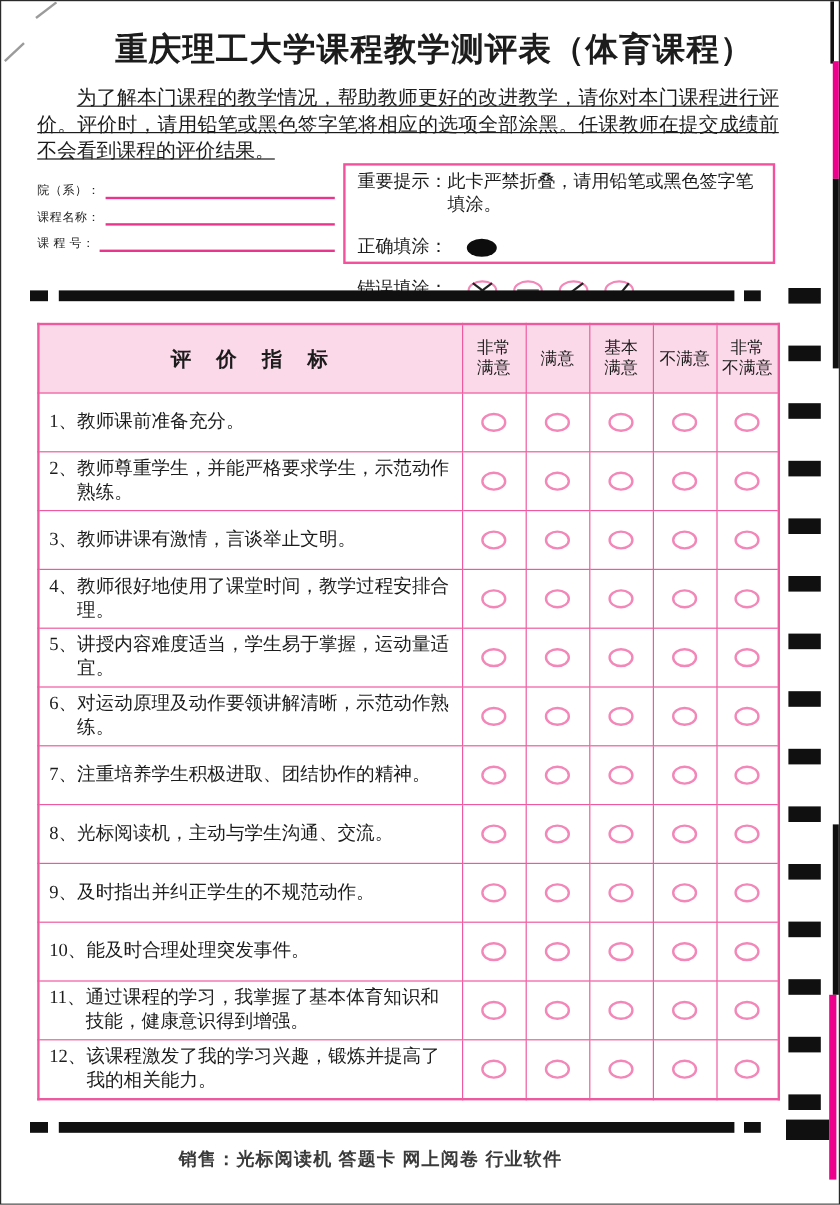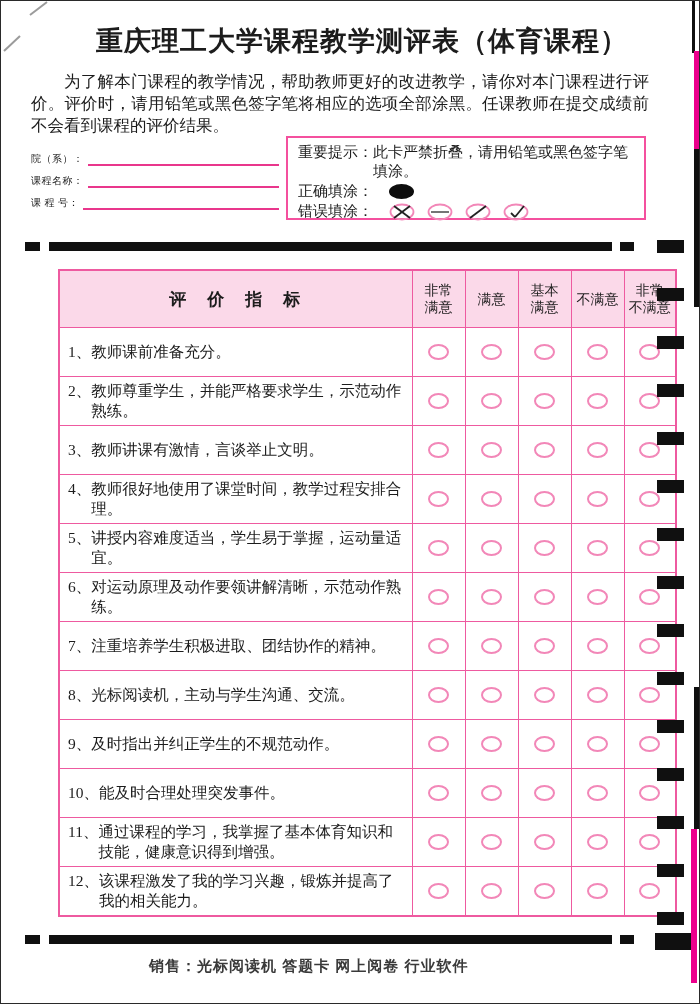--- a/index.html
+++ b/index.html
@@ -4,44 +4,44 @@
 <style>
   html,body{margin:0;padding:0;background:#e8e8e8;}
   .page{
     position:relative;width:700px;height:1004px;background:#ffffff;
     border:1px solid #2a2a2a;box-sizing:border-box;overflow:hidden;
     font-family:"Liberation Serif","DejaVu Serif",serif;color:#1c1c1c;
   }
   .title{position:absolute;top:22px;left:12px;width:100%;text-align:center;
     font-size:27px;font-weight:600;letter-spacing:1px;margin:0;}
   .intro{position:absolute;top:70px;left:30px;width:618px;margin:0;
-    font-size:16.5px;line-height:22px;text-align:justify;text-indent:2em;}
+    font-size:16.5px;line-height:22px;text-align:justify;text-indent:2em;text-decoration:underline;}
   
   .fields{position:absolute;top:144px;left:30px;width:248px;}
   .field-row{display:flex;align-items:flex-end;height:21px;margin-bottom:1px;}
   .field-label{font-size:10px;white-space:nowrap;letter-spacing:.5px;}
   .field-line{flex:1;border-bottom:2px solid #e9368c;height:86%;margin-left:4px;}
   
   .notice{position:absolute;left:285px;top:135px;width:360px;height:84px;
     border:2px solid #f4509e;box-sizing:border-box;padding:5px 8px 4px 10px;
     font-size:15px;line-height:19px;}
   .notice-head{display:flex;}
   .nowrap{white-space:nowrap;}
   .notice-text{flex:1;}
-  .sample-row{display:flex;align-items:center;height:19px;margin-top:1px;}
+  .sample-row{display:flex;align-items:center;height:19px;margin-top:16px;}
   .oval-filled{width:25px;height:15px;border-radius:50%;background:#0d0d0d;margin-left:16px;}
   .wrong-marks{display:flex;gap:12px;margin-left:16px;align-items:center;}
   
   .bar{position:absolute;height:9px;background:#101010;}
   .tmark{position:absolute;left:656px;width:27px;height:13px;background:#101010;}
   
   .eval-table{position:absolute;left:30px;top:268px;width:617px;
     border-collapse:collapse;table-layout:fixed;}
   .eval-table th,.eval-table td{border:1px solid #ee5aa0;}
-  .eval-table{border:2px solid #ee5aa0;margin-left:27px;}
+  .eval-table{border:2px solid #ee5aa0;}
   .eval-table thead th{height:54px;background:#fbd9e9;}
   .crit-th{font-size:17px;font-weight:600;letter-spacing:2px;}
   .opt-th{font-size:14px;line-height:17px;font-weight:normal;padding:0 1px;}
   .eval-table tbody tr{height:49px;}
   .crit-td{padding:2px 4px 2px 8px;font-size:15.5px;line-height:20px;vertical-align:middle;}
   .crit-wrap{display:flex;}
   .crit-num{white-space:nowrap;}
   .crit-txt{flex:1;}
   .opt-td{vertical-align:middle;background:#fff;}
   .bubble{width:21px;height:16px;border:2px solid #f287b8;border-radius:50%;

